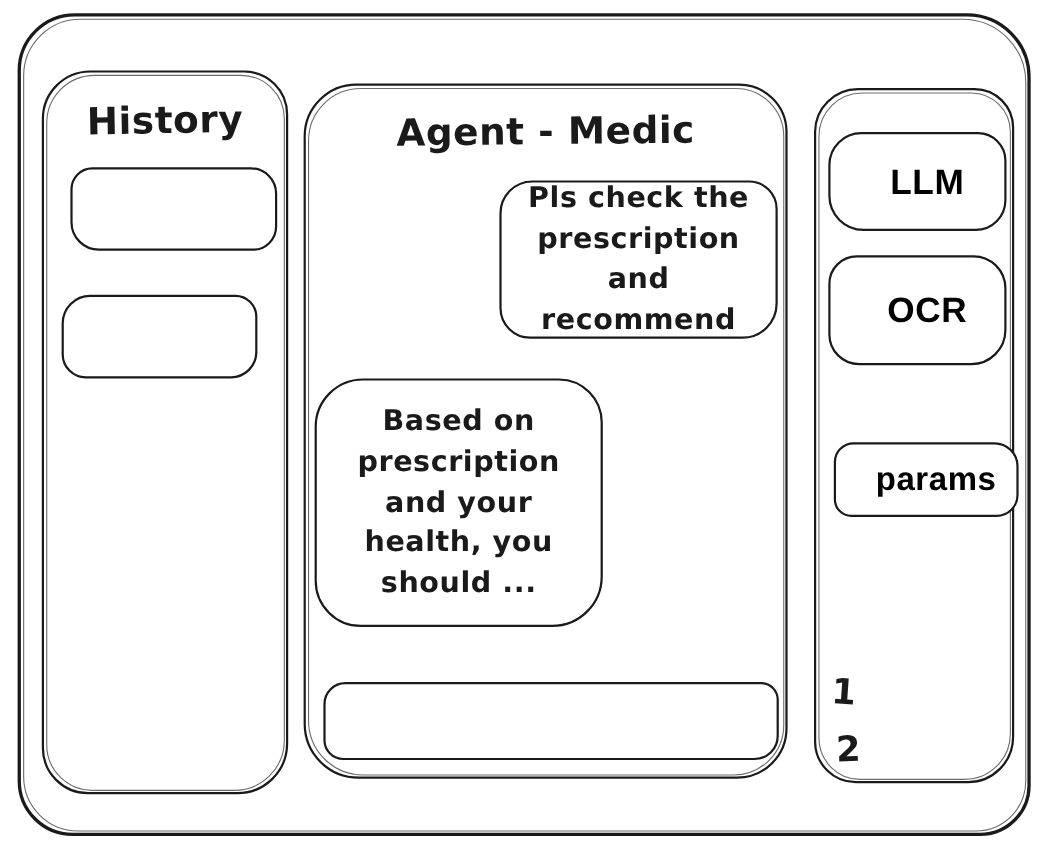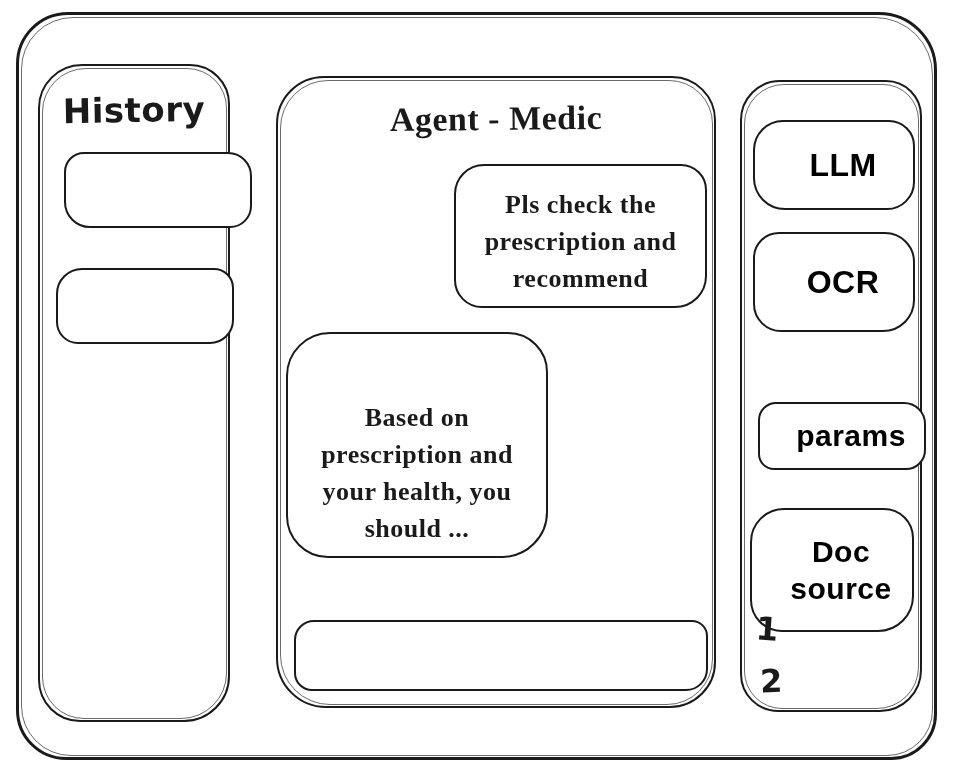--- a/index.html
+++ b/index.html
@@ -40,21 +40,21 @@
 
   
   .frame{
     left:16px;top:12px;width:921px;height:748px;
     border-width:3px;
     border-radius:52px 58px 46px 50px;
   }
 
   
   .sidebar{
-    left:38px;top:64px;width:192px;height:658px;
+    left:38px;top:64px;width:224px;height:658px;
     border-radius:44px 40px 46px 42px;
   }
   .sidebar-title{
     position:absolute;left:0;top:24px;width:100%;
     font-size:34px;text-align:center;
     transform:rotate(-1deg);
   }
   .history-item{
     position:absolute;
     border:2.6px solid var(--ink);
@@ -62,45 +62,42 @@
     background:var(--bg);
     box-sizing:border-box;
   }
   .history-item.one{left:24px;top:86px;width:188px;height:76px;}
   .history-item.two{left:16px;top:202px;width:178px;height:76px;border-radius:26px 20px 24px 22px;}
 
   
   .chat{
     left:276px;top:76px;width:440px;height:632px;
     border-radius:48px 44px 46px 50px;
-    font-family:Liberation Serif, serif;
   }
   .chat-title{
     position:absolute;left:0;top:22px;width:100%;
     font-size:34px;text-align:center;
     transform:rotate(-0.6deg);
   }
   .bubble{
     position:absolute;
     border:2.8px solid var(--ink);
     background:var(--bg);
     box-sizing:border-box;
     font-size:26px;
     line-height:1.42;
     padding:8px 10px;
   }
   .bubble-user{
     left:176px;top:86px;width:253px;height:144px;
     border-radius:30px 26px 32px 28px;
-    align-items:flex-end;
   }
   .bubble-assistant{
-    left:8px;top:254px;width:262px;height:226px;
+    left:8px;top:266px;width:262px;height:226px;
     border-radius:44px 40px 46px 42px;
-    align-items:flex-end;
   }
   .chat-input{
     position:absolute;
     left:16px;top:542px;width:414px;height:71px;
     border:2.8px solid var(--ink);
     border-radius:20px 16px 22px 18px;
     background:var(--bg);
     box-sizing:border-box;
     font-family:inherit;font-size:24px;color:var(--ink);
     padding:0 18px;outline:none;
@@ -165,20 +162,17 @@
   <div class="sketch dbl tools">
     <button class="hand center-text tool-btn btn-llm">
       <span>LLM</span>
     </button>
     <button class="hand center-text tool-btn btn-ocr">
       <span>OCR</span>
     </button>
     <button class="hand center-text tool-btn btn-params">
       <span>params</span>
     </button>
-    <button class="hand center-text tool-btn btn-doc">
-      <span>Doc source</span>
-    </button>
     <div class="doc-num n1">1</div>
     <div class="doc-num n2">2</div>
   </div>
 
 </div>
 
 </body></html>

